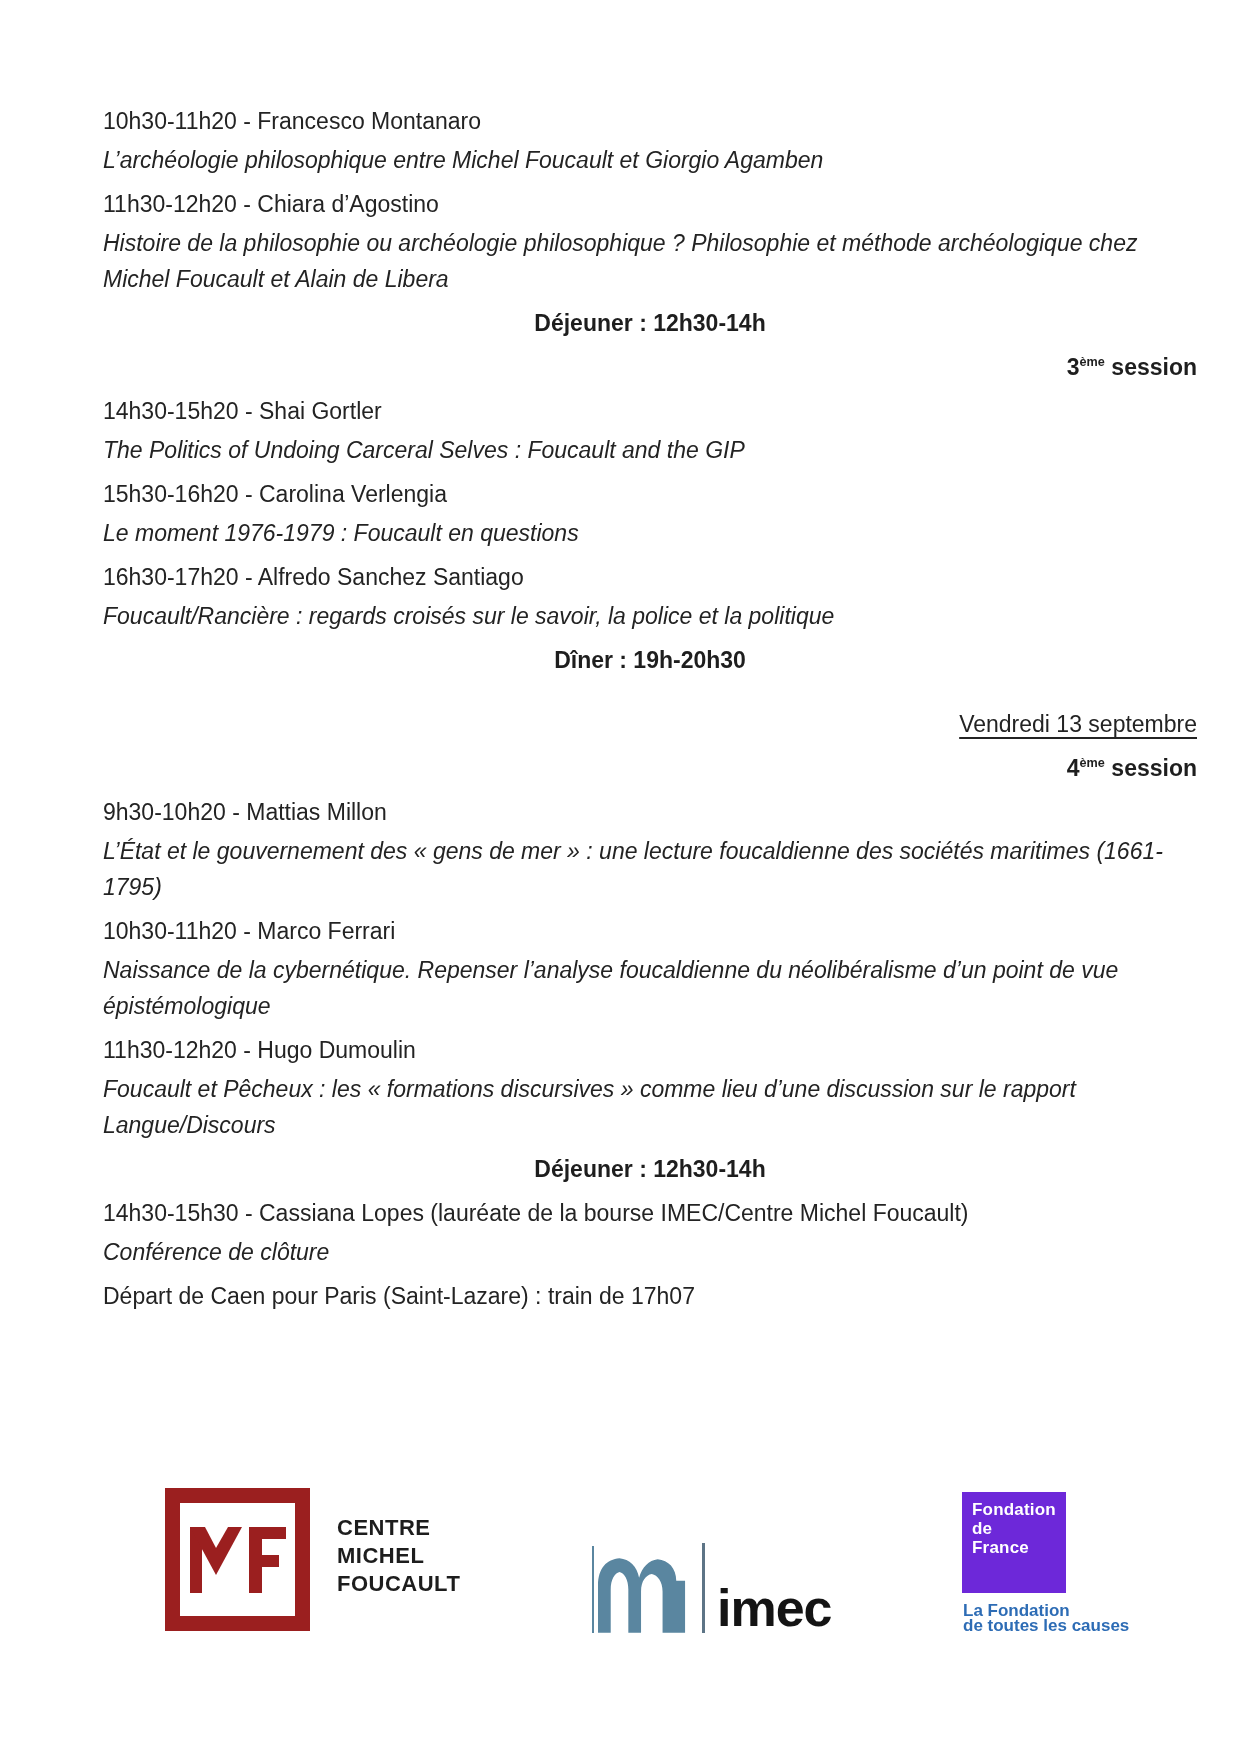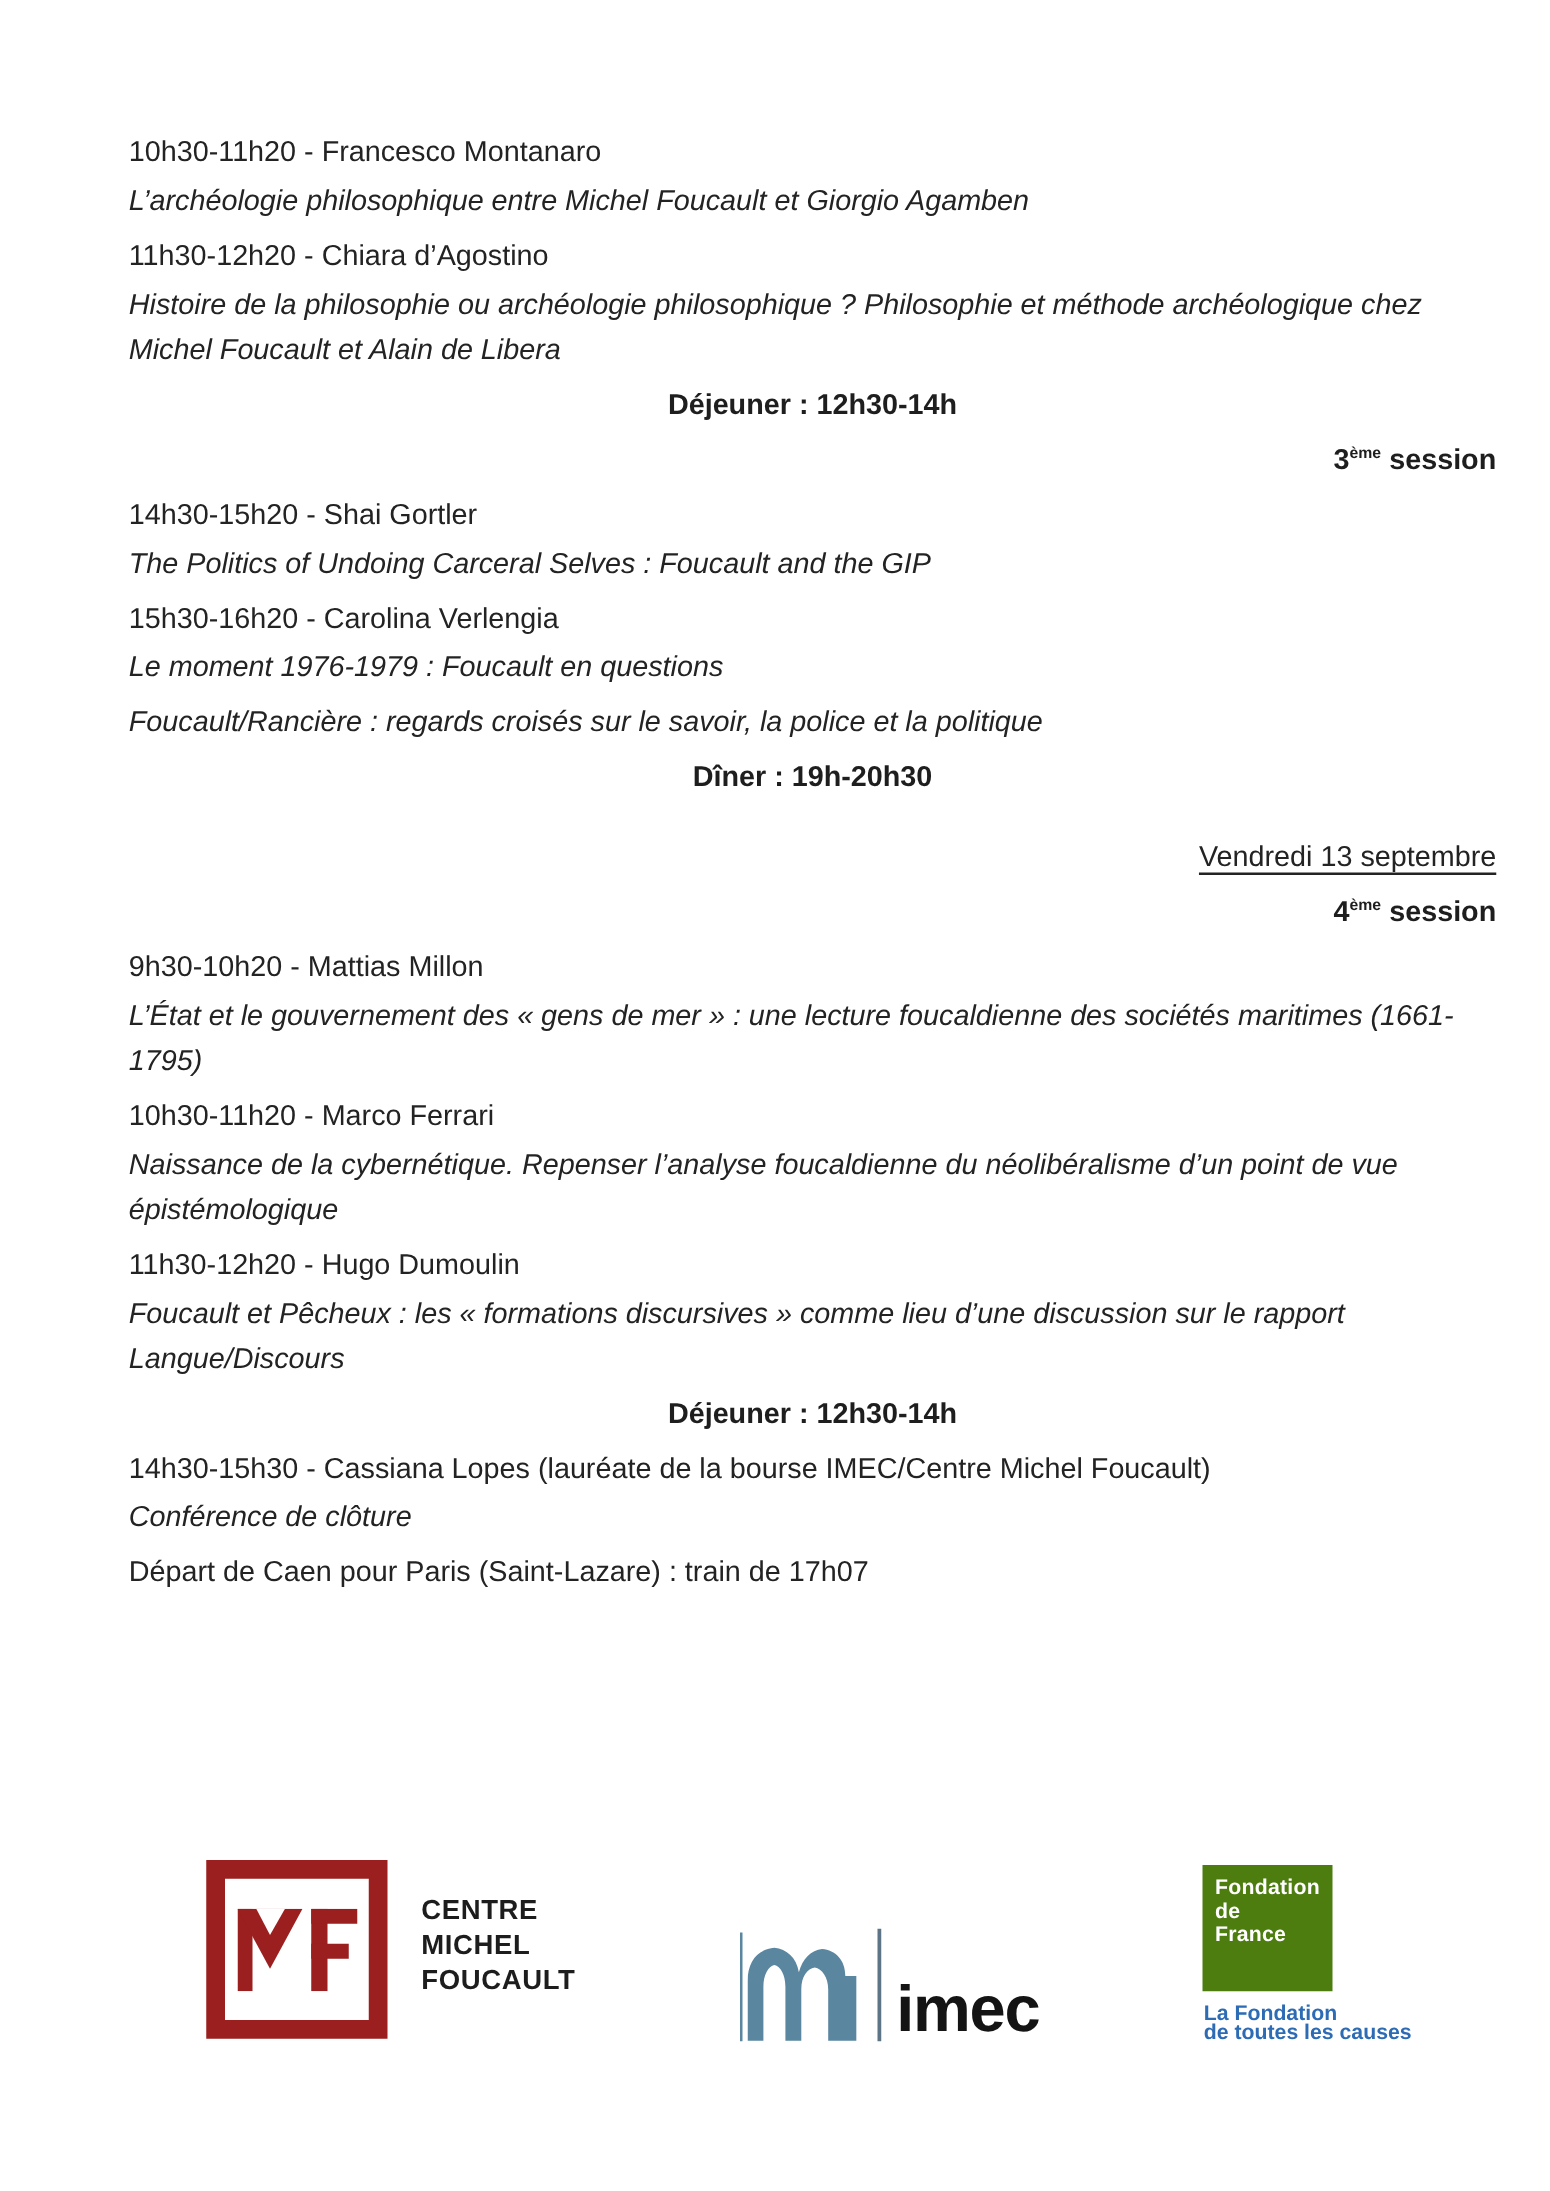--- a/index.html
+++ b/index.html
@@ -49,21 +49,21 @@
   .imec-mark { position:absolute; left:598px; top:1554px; }
   .imec-sep { position:absolute; left:702px; top:1543px; width:3px; height:90px; background:#5d7486; }
   .imec-word {
     position:absolute; left:717px; top:1582px;
     font-size:52px; line-height:1; font-weight:700;
     letter-spacing:-1px; color:#141414;
   }
   .fdf-box {
     position:absolute; left:962px; top:1492px;
     width:104px; height:101px; box-sizing:border-box;
-    background:#4d7c0f; color:#ffffff;
+    background:#6d28d9; color:#ffffff;
     padding:8px 4px 0 10px;
     font-size:17px; line-height:19px; font-weight:700; letter-spacing:0.2px;
   }
   .fdf-tagline {
     position:absolute; left:963px; top:1603px;
     color:#2d6cb5; font-size:17px; line-height:15px; font-weight:700;
   }
 </style>
 </head>
 <body>
@@ -88,20 +88,21 @@
     <p class="talk-time">14h30-15h20 - Shai Gortler</p>
     <p class="talk-title">The Politics of Undoing Carceral Selves : Foucault and the GIP</p>
   </section>
 
   <section class="talk">
     <p class="talk-time">15h30-16h20 - Carolina Verlengia</p>
     <p class="talk-title">Le moment 1976-1979 : Foucault en questions</p>
   </section>
 
   <section class="talk">
+    <p class="talk-time">16h30-17h20 - Alfredo Sanchez Santiago</p>
     <p class="talk-title">Foucault/Rancière : regards croisés sur le savoir, la police et la politique</p>
   </section>
 
   <p class="meal-header">Dîner : 19h-20h30</p>
 
   <p class="day-header">Vendredi 13 septembre</p>
 
   <p class="session-header"><span class="sess-num">4</span><sup>ème</sup><span class="sess-word">session</span></p>
 
   <section class="talk">

